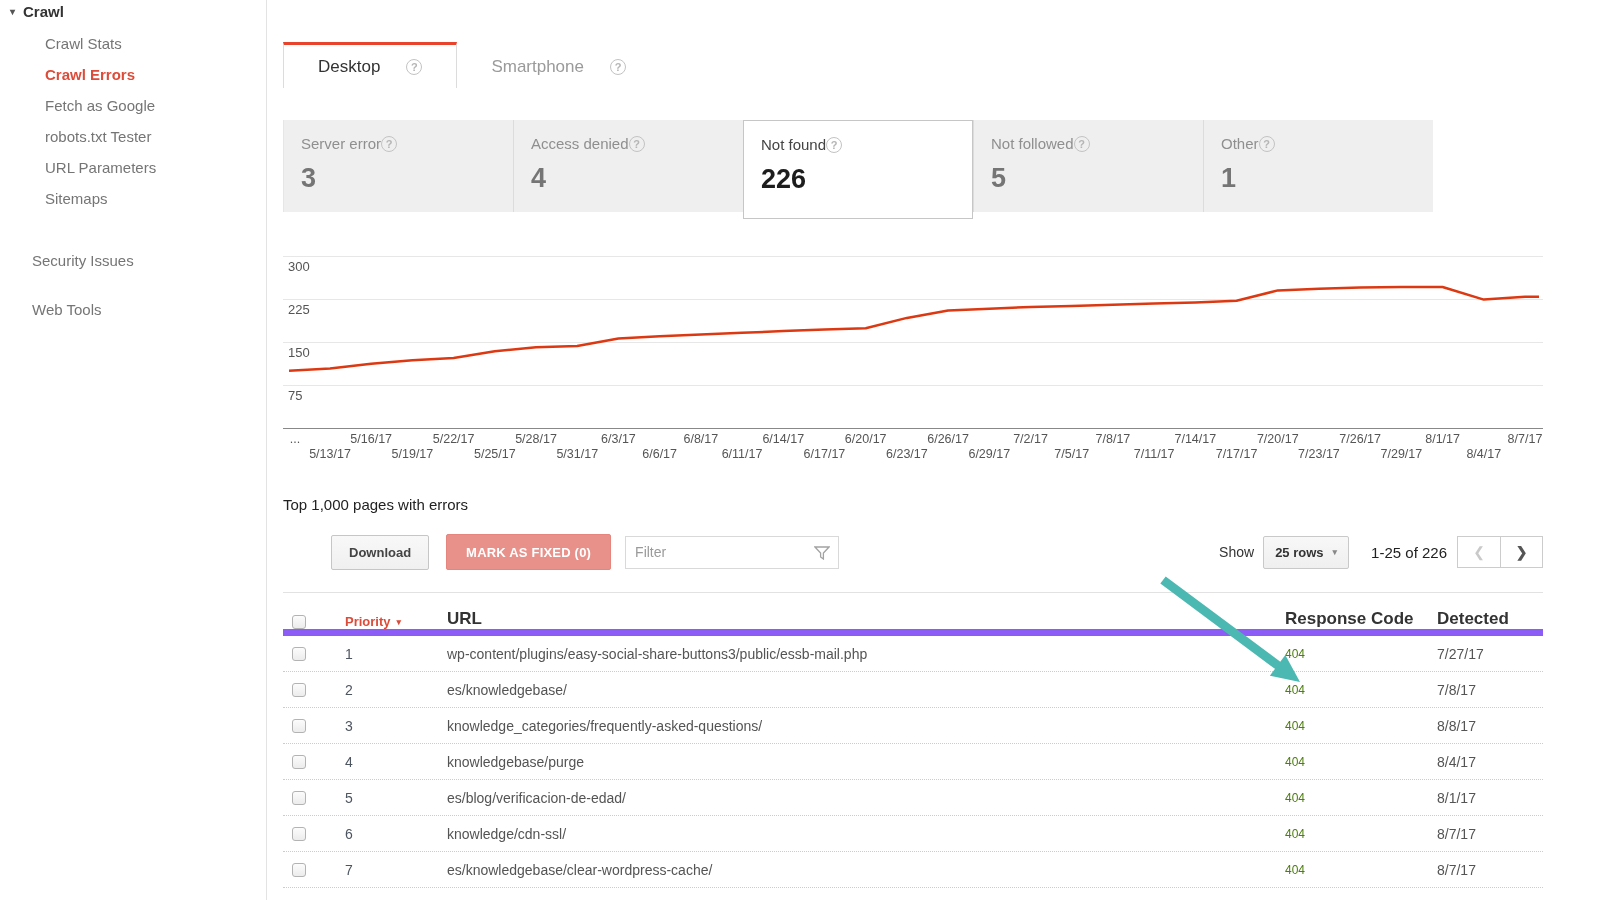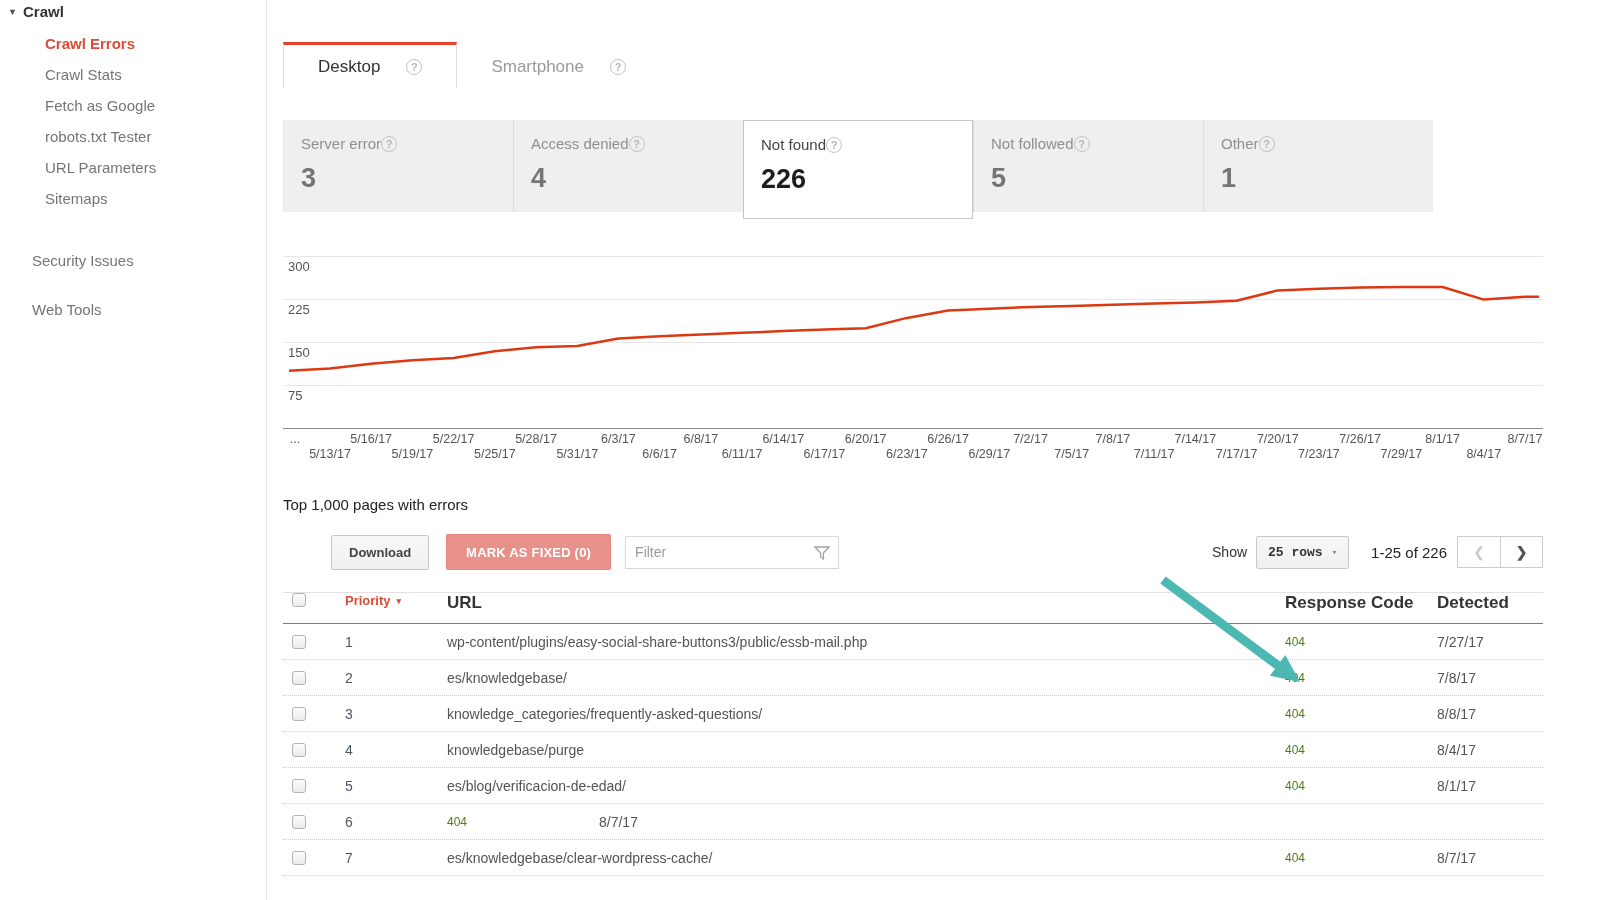--- a/index.html
+++ b/index.html
@@ -59,34 +59,34 @@
   .filter-wrap { margin-left:14px; position:relative; }
   .filter-input { width:214px; height:33px; border:1px solid #d9d9d9; padding:0 32px 0 9px;
                   font-size:14px; color:#333; font-family:inherit; outline:none; }
   .filter-input::placeholder { color:#9a9a9a; }
   .funnel { position:absolute; right:9px; top:10px; }
   .toolbar-right { margin-left:auto; display:flex; align-items:center; }
   .show-label { font-size:14px; color:#333; margin-right:9px; }
   .rows-btn { height:33px; padding:0 11px; display:flex; align-items:center; gap:9px;
               background:linear-gradient(#f8f8f8,#efefef); border:1px solid #c9c9c9;
               border-radius:2px; font-size:13px; font-weight:bold; color:#333;
-              font-family:Liberation Mono, monospace; cursor:pointer; }
+              font-family:Liberation Sans, sans-serif; cursor:pointer; }
   .dd-arrow { font-size:9px; color:#888; }
   .range { font-size:15px; color:#222; margin:0 10px 0 22px; }
   .pager { display:flex; }
   .page-btn { width:43px; height:32px; background:#fff; border:1px solid #ccc;
               display:flex; align-items:center; justify-content:center; font-size:14px;
               font-family:inherit; cursor:pointer; }
   .page-btn.prev { color:#c9c9c9; border-right:none; }
   .page-btn.next { color:#555; font-weight:bold; }
 
   
   .table { position:absolute; left:283px; top:592px; width:1260px; }
-  .thead { display:flex; align-items:flex-start; height:32px;
-           border-top:1px solid #e2e2e2; border-bottom:1px solid #8b5cf6; }
+  .thead { display:flex; align-items:flex-end; height:44px;
+           border-top:1px solid #e2e2e2; border-bottom:7px solid #8b5cf6; }
   .trow { display:flex; align-items:center; height:36px; border-bottom:1px dotted #ccc; }
   .c1 { width:62px; padding-left:9px; display:flex; align-items:center; }
   .c2 { width:102px; }
   .c3 { flex:1; }
   .c4 { width:152px; }
   .c5 { width:106px; }
   .th { font-size:17px; font-weight:bold; color:#333; }
   .th-priority { font-size:13px; font-weight:bold; color:#dd4b39; display:flex;
                  align-items:center; gap:6px; cursor:pointer; }
   .sort-arrow { font-size:9px; color:#dd4b39; }
@@ -102,22 +102,22 @@
 </style>
 </head>
 <body>
 
 <div class="sidebar">
   <div class="side-section">
     <span class="tri">▾</span>
     <span>Crawl</span>
   </div>
   <div id="sidebar-items">
+      <div class="side-item">Crawl Stats</div>
       <div class="side-item active">Crawl Errors</div>
-      <div class="side-item">Crawl Stats</div>
       <div class="side-item">Fetch as Google</div>
       <div class="side-item">robots.txt Tester</div>
       <div class="side-item">URL Parameters</div>
       <div class="side-item">Sitemaps</div>
     </div>
   <div class="side-link first">Security Issues</div>
   <div class="side-link second">Web Tools</div>
 </div>
 
 <div class="tabs">
@@ -297,20 +297,21 @@
         <div class="c2 cell-pri">5</div>
         <div class="c3 cell-url">es/blog/verificacion-de-edad/</div>
         <div class="c4 cell-code">404</div>
         <div class="c5 cell-date">8/1/17</div>
       </div>
       <div class="trow">
         <div class="c1">
           <div class="cb"></div>
         </div>
         <div class="c2 cell-pri">6</div>
+        <div class="c3 cell-url">knowledge/cdn-ssl/</div>
         <div class="c4 cell-code">404</div>
         <div class="c5 cell-date">8/7/17</div>
       </div>
       <div class="trow">
         <div class="c1">
           <div class="cb"></div>
         </div>
         <div class="c2 cell-pri">7</div>
         <div class="c3 cell-url">es/knowledgebase/clear-wordpress-cache/</div>
         <div class="c4 cell-code">404</div>

